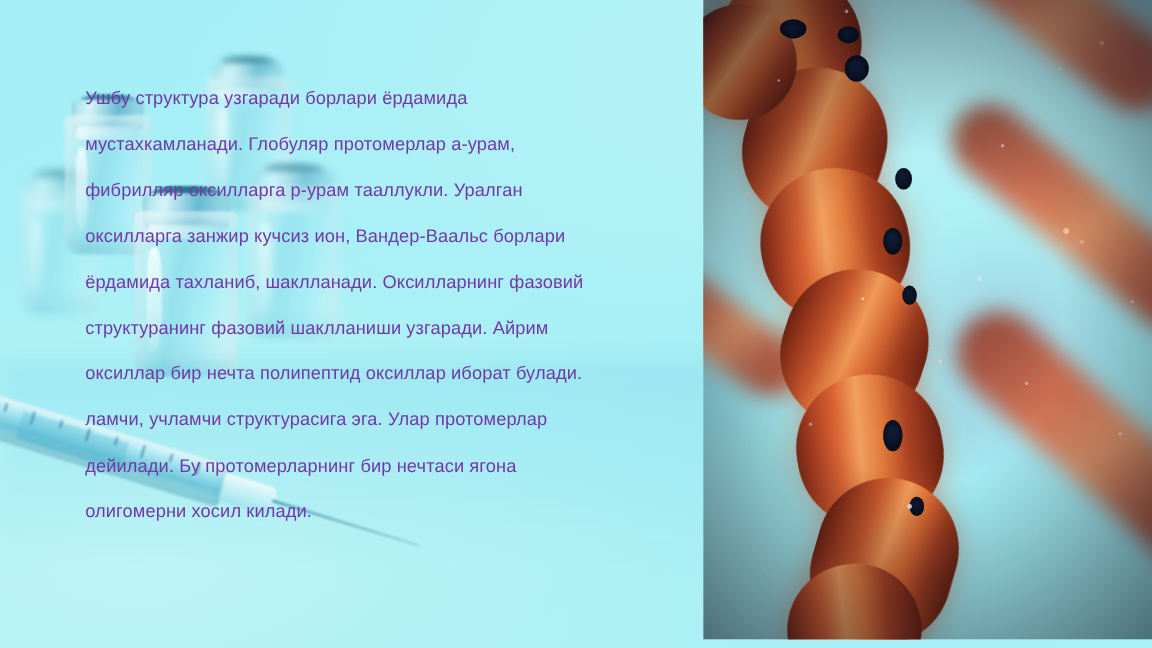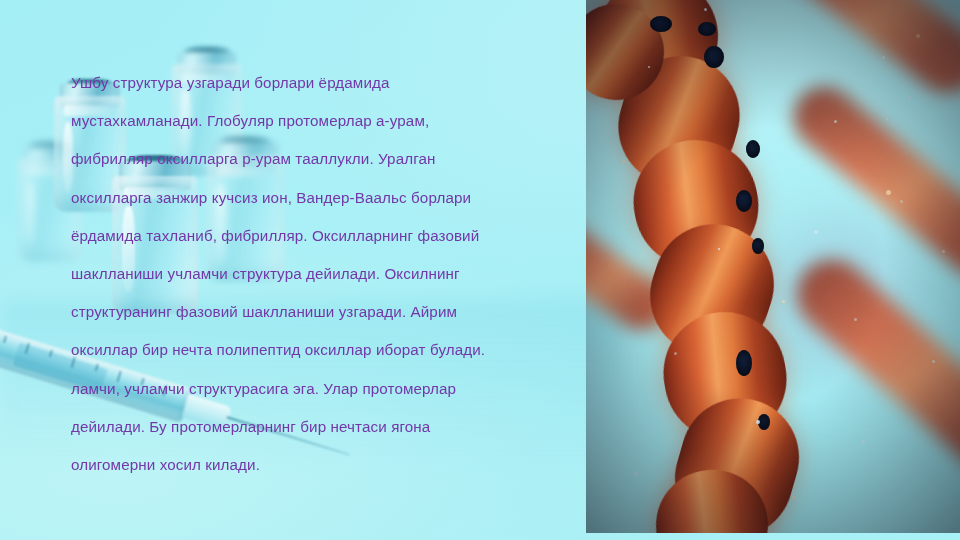--- a/index.html
+++ b/index.html
@@ -230,22 +230,21 @@
       </div>
     <div class="hub"></div>
     <div class="needle"></div>
   </div>
 
   <div id="textblock">
       <p>Ушбу структура узгаради борлари ёрдамида</p>
       <p>мустахкамланади. Глобуляр протомерлар a-урам,</p>
       <p>фибрилляр оксилларга p-урам тааллукли. Уралган</p>
       <p>оксилларга занжир кучсиз ион, Вандер-Ваальс борлари</p>
-      <p>ёрдамида тахланиб, фибрилляр. Оксилларнинг фазовий</p>
-      <p>шаклланиши учламчи структура дейилади. Оксилнинг</p>
+      <p>ёрдамида тахланиб, шаклланади. Оксилларнинг фазовий</p>
       <p>структуранинг фазовий шаклланиши узгаради. Айрим</p>
       <p>оксиллар бир нечта полипептид оксиллар иборат булади.</p>
       <p>ламчи, учламчи структурасига эга. Улар протомерлар</p>
       <p>дейилади. Бу протомерларнинг бир нечтаси ягона</p>
       <p>олигомерни хосил килади.</p>
     </div>
 
   <div id="helixpic">
     <div class="bgglow"></div>
     <div class="bgstrand" id="bgs1"></div>

